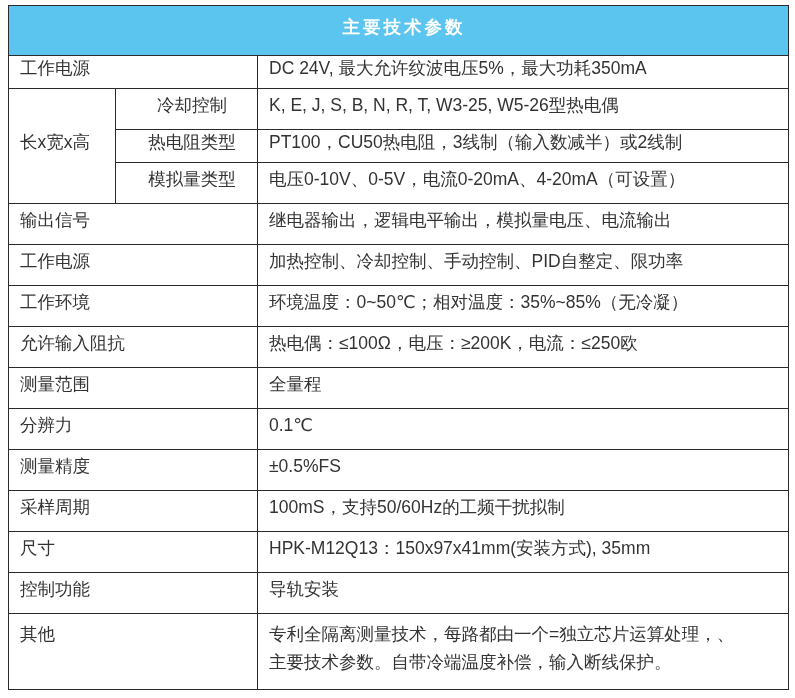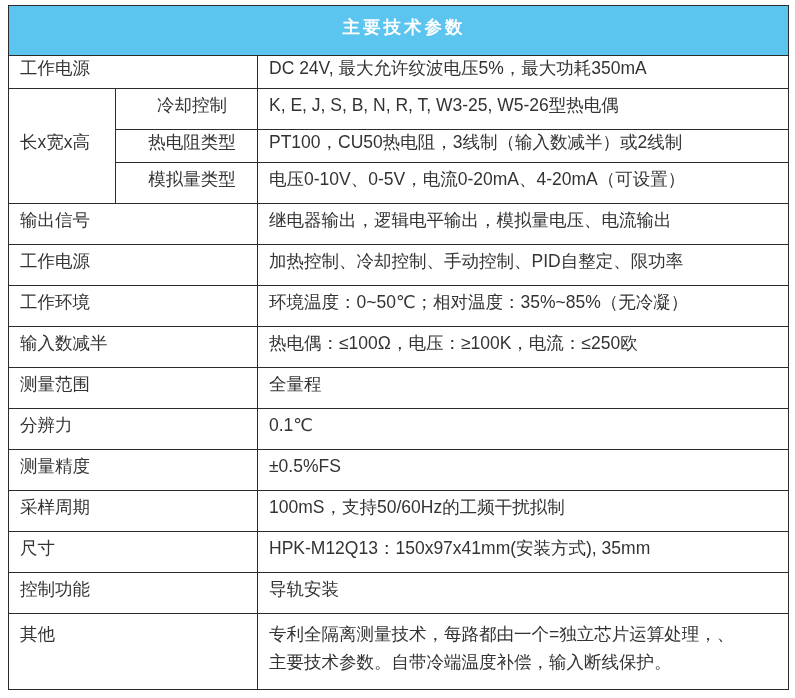--- a/index.html
+++ b/index.html
@@ -98,22 +98,22 @@
       </tr>
       <tr class="r">
         <td colspan="2">工作电源</td>
         <td class="val">加热控制、冷却控制、手动控制、PID自整定、限功率</td>
       </tr>
       <tr class="r">
         <td colspan="2">工作环境</td>
         <td class="val">环境温度：0~50℃；相对温度：35%~85%（无冷凝）</td>
       </tr>
       <tr class="r">
-        <td colspan="2">输入数减半</td>
-        <td class="val">热电偶：≤100Ω，电压：≥100K，电流：≤250欧</td>
+        <td colspan="2">允许输入阻抗</td>
+        <td class="val">热电偶：≤100Ω，电压：≥200K，电流：≤250欧</td>
       </tr>
       <tr class="r">
         <td colspan="2">测量范围</td>
         <td class="val">全量程</td>
       </tr>
       <tr class="r">
         <td colspan="2">分辨力</td>
         <td class="val">0.1℃</td>
       </tr>
       <tr class="r">

